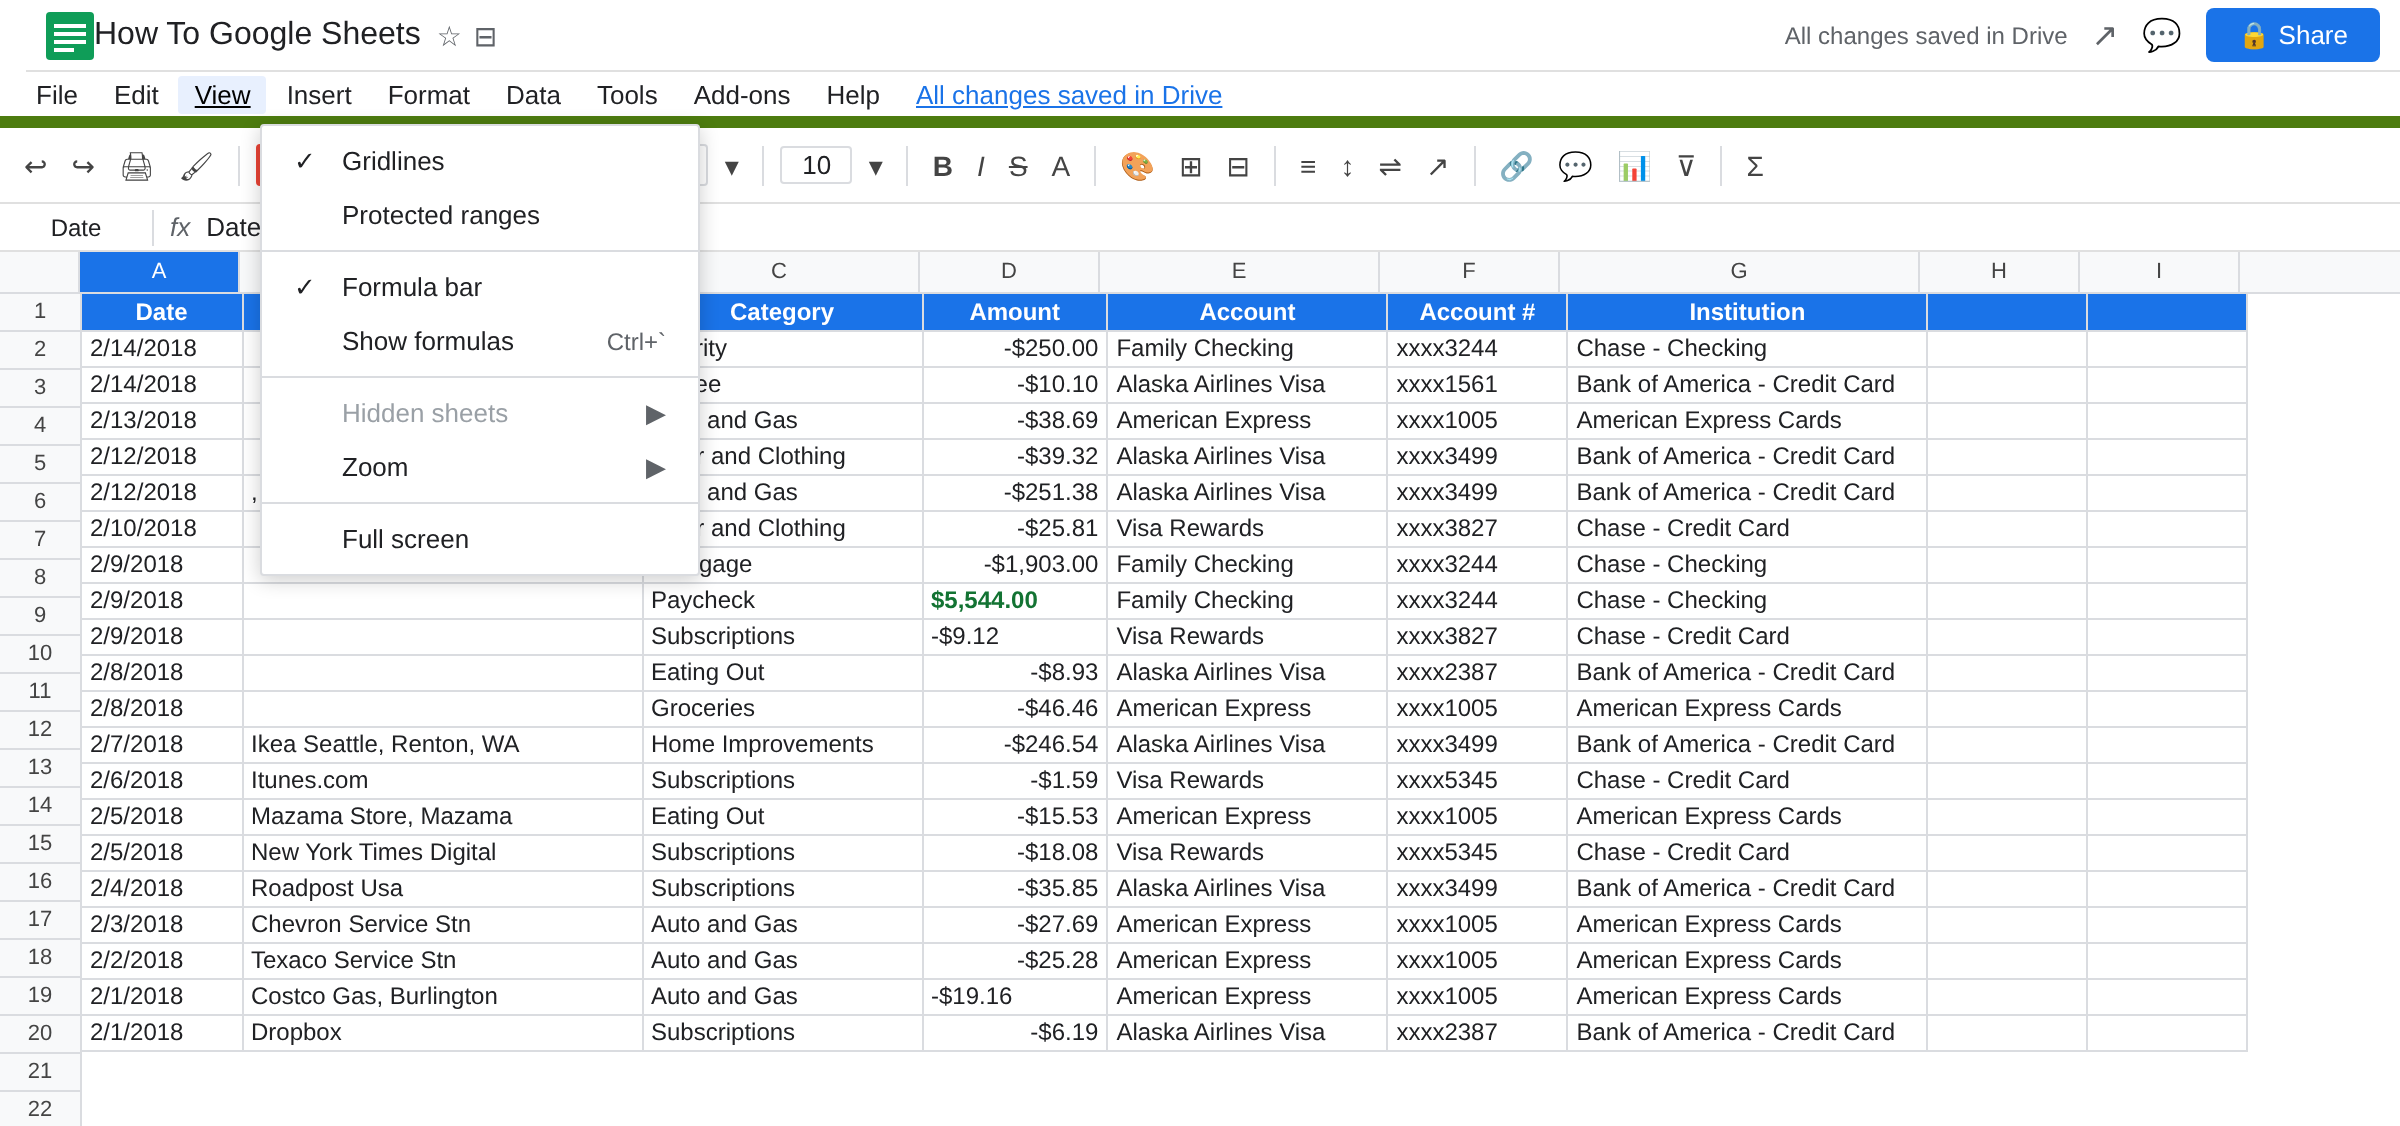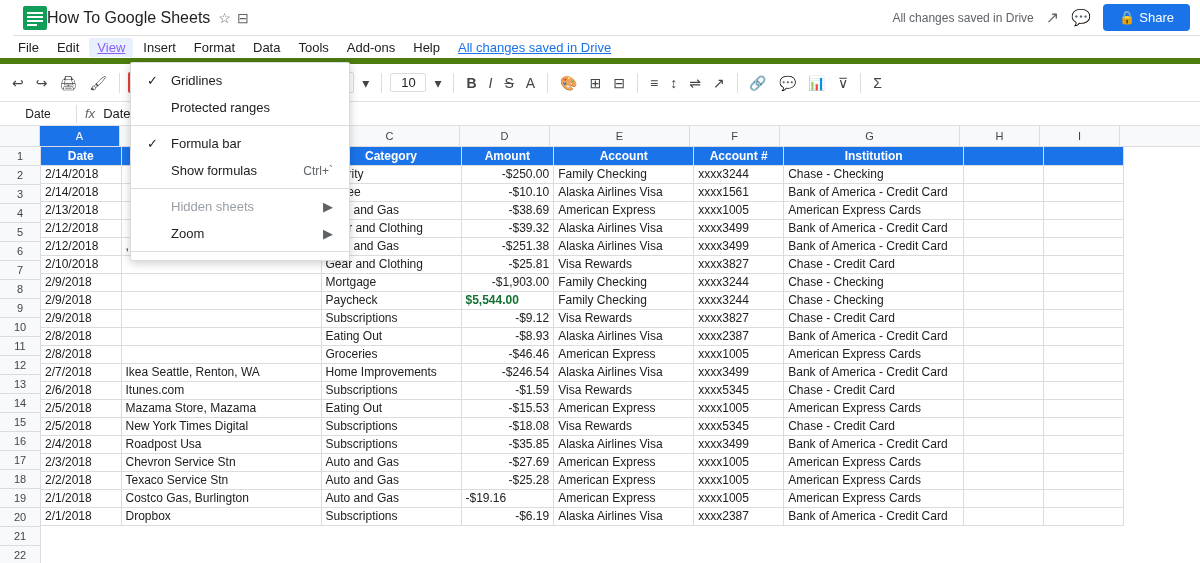--- a/index.html
+++ b/index.html
@@ -22,21 +22,21 @@
     .save-status { font-size: 12px; color: #5f6368; }
 
     
     .menu-bar {
       display: flex; align-items: center; padding: 0 10px; height: 28px;
       border-bottom: 6px solid #4d7c0f; gap: 2px;
     }
     .menu-item {
       padding: 2px 8px; font-size: 13px; color: #202124; cursor: pointer; border-radius: 2px;
     }
-    .menu-item.active { background: #e8f0fe; color: #8b5cf6; text-decoration: underline; }
+    .menu-item.active { background: #e8f0fe; color: #000000; text-decoration: underline; }
     .save-link { font-size: 13px; color: #1a73e8; text-decoration: underline; margin-left: 8px; cursor: pointer; }
 
     
     .toolbar {
       display: flex; align-items: center; padding: 2px 8px; height: 38px;
       border-bottom: 1px solid #e0e0e0; gap: 4px; background: #fff;
     }
     .toolbar-btn { padding: 2px 4px; cursor: pointer; font-size: 14px; color: #444; border-radius: 2px; border: none; background: none; }
     .toolbar-sep { width: 1px; height: 20px; background: #dadce0; margin: 0 4px; }
     .freeze-box {
@@ -349,21 +349,21 @@
               <td>Family Checking</td>
               <td>xxxx3244</td>
               <td>Chase - Checking</td>
               <td></td>
               <td></td>
             </tr>
             <tr>
               <td>2/9/2018</td>
               <td></td>
               <td>Subscriptions</td>
-              <td style="text-align: right; margin-left: 48px;">-$9.12</td>
+              <td style=" margin-left: 48px;">-$9.12</td>
               <td>Visa Rewards</td>
               <td>xxxx3827</td>
               <td>Chase - Credit Card</td>
               <td></td>
               <td></td>
             </tr>
             <tr>
               <td>2/8/2018</td>
               <td></td>
               <td>Eating Out</td>
@@ -514,13 +514,17 @@
     <span class="check"></span>
     <span class="label">Hidden sheets</span>
     <span class="arrow">▶</span>
   </div>
   <div class="dropdown-item">
     <span class="check"></span>
     <span class="label">Zoom</span>
     <span class="arrow">▶</span>
   </div>
   <div class="dropdown-sep"></div>
+  <div class="dropdown-item">
+    <span class="check"></span>
+    <span class="label">Full screen</span>
+  </div>
 </div>
 
 </body></html>

